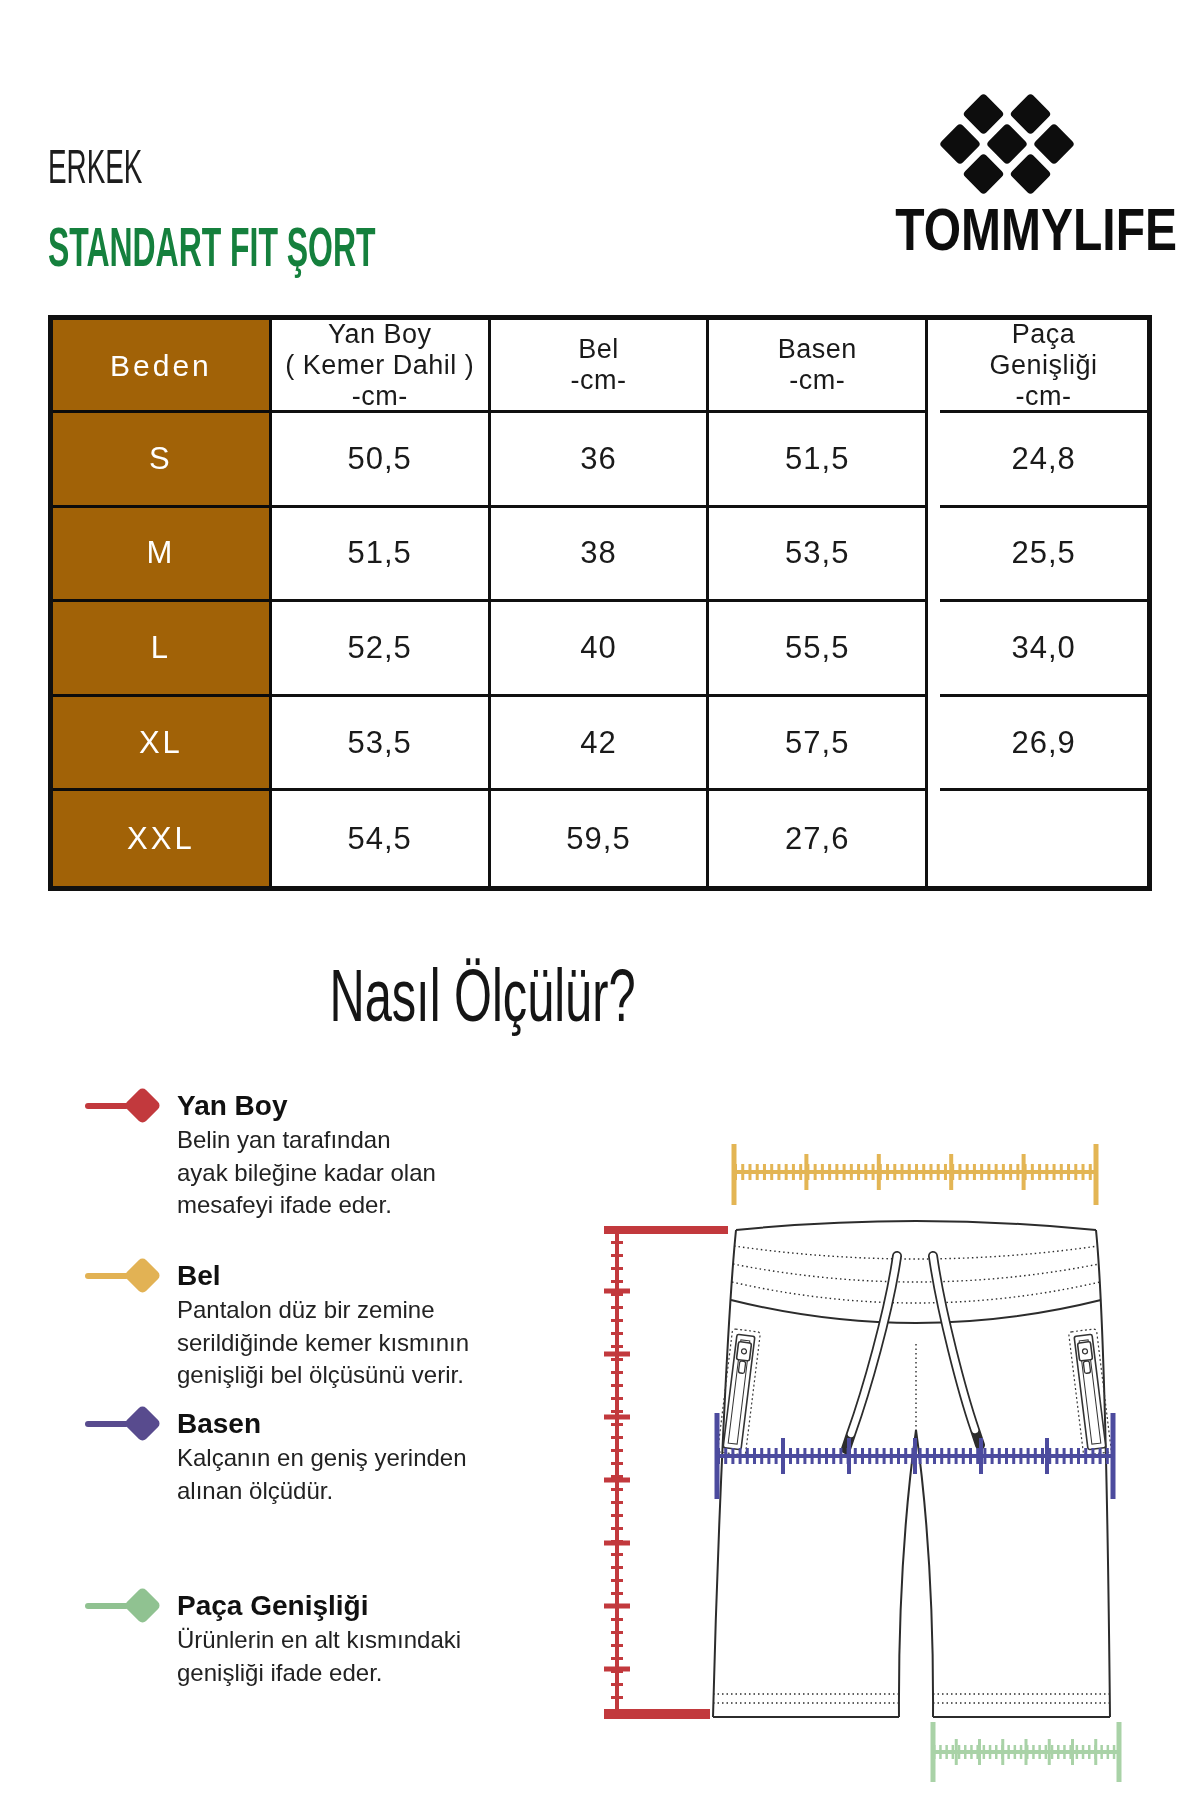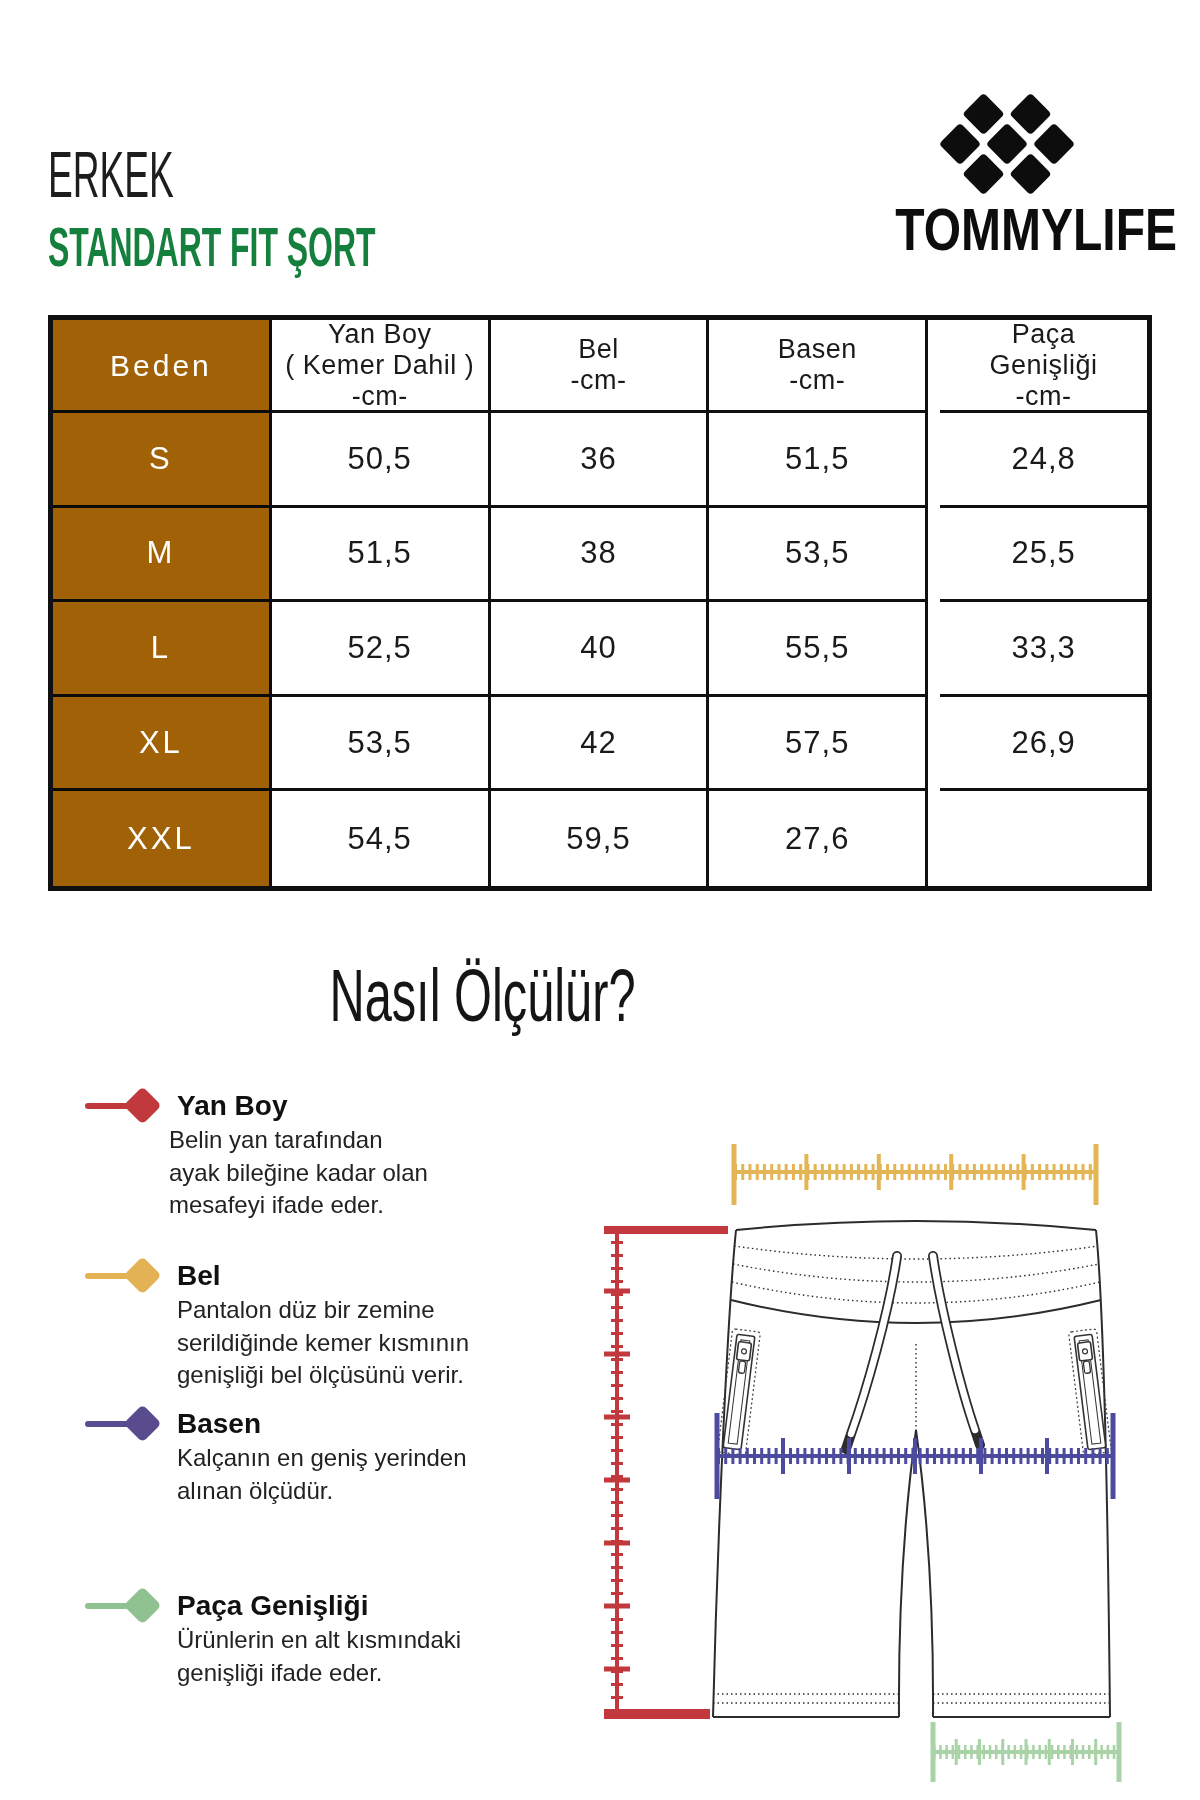--- a/index.html
+++ b/index.html
@@ -2,21 +2,21 @@
 <html><head>
 <meta charset="utf-8">
 <style>
   html,body{margin:0;padding:0;background:#fff;}
   .page{position:relative;width:1200px;height:1800px;background:#fff;overflow:hidden;
         font-family:"Liberation Sans","DejaVu Sans",sans-serif;color:#161616;}
   .abs{position:absolute;}
   .cond{display:inline-block;transform-origin:left center;white-space:nowrap;}
 
   
-  .cat-title{left:48px;top:143px;font-size:64px;line-height:1;font-weight:400;color:#1d1d1d;}
+  .cat-title{left:48px;top:143px;font-size:48px;line-height:1;font-weight:400;color:#1d1d1d;}
   .cat-title .cond{transform:scaleX(.58);}
   .prod-title{left:48px;top:219px;font-size:56px;line-height:1;font-weight:800;color:#15803d;}
   .prod-title .cond{transform:scaleX(.57);}
   .brand-block{left:860px;top:200px;width:300px;text-align:center;font-size:60px;line-height:1;font-weight:800;color:#0d0d0d;}
   .brand-block .cond{transform:scaleX(.80);transform-origin:center;}
   .logo-svg{left:936px;top:86px;}
 
   
   .size-table{left:48px;top:315px;width:1104px;height:576px;box-sizing:border-box;
     border:5px solid #101010;display:grid;grid-template-columns:repeat(5,1fr);
@@ -90,42 +90,42 @@
     <div class="scell dark">M</div>
     <div class="vcell">51,5</div>
     <div class="vcell">38</div>
     <div class="vcell">53,5</div>
     <div class="vcell">25,5</div>
 
     <div class="scell dark">L</div>
     <div class="vcell">52,5</div>
     <div class="vcell">40</div>
     <div class="vcell">55,5</div>
-    <div class="vcell">33,3</div>
+    <div class="vcell">34,0</div>
 
     <div class="scell dark">XL</div>
     <div class="vcell">53,5</div>
     <div class="vcell">42</div>
     <div class="vcell">57,5</div>
     <div class="vcell">26,9</div>
 
     <div class="scell dark">XXL</div>
     <div class="vcell">54,5</div>
     <div class="vcell">59,5</div>
     <div class="vcell">27,6</div>
   </div>
 
   <div class="abs howto-heading">
     <span class="cond">Nasıl Ölçülür?</span>
   </div>
 
   <div class="abs legend-line" style="left: 85px; top: 1103px; background-color: rgb(194, 57, 61);"></div>
   <div class="abs legend-diamond" style="left: 129px; top: 1092px; background-color: rgb(194, 57, 61);"></div>
   <div class="abs legend-label" style="left:177px;top:1089px;">Yan Boy</div>
-  <div class="abs legend-desc" style="left:169px;top:1124px;">Belin yan tarafından
+  <div class="abs legend-desc" style="left:177px;top:1124px;">Belin yan tarafından
 ayak bileğine kadar olan
 mesafeyi ifade eder.</div>
 
   <div class="abs legend-line" style="left: 85px; top: 1273px; background-color: rgb(226, 178, 84);"></div>
   <div class="abs legend-diamond" style="left: 129px; top: 1262px; background-color: rgb(226, 178, 84);"></div>
   <div class="abs legend-label" style="left:177px;top:1259px;">Bel</div>
   <div class="abs legend-desc" style="left:177px;top:1294px;">Pantalon düz bir zemine
 serildiğinde kemer kısmının
 genişliği bel ölçüsünü verir.</div>
 

